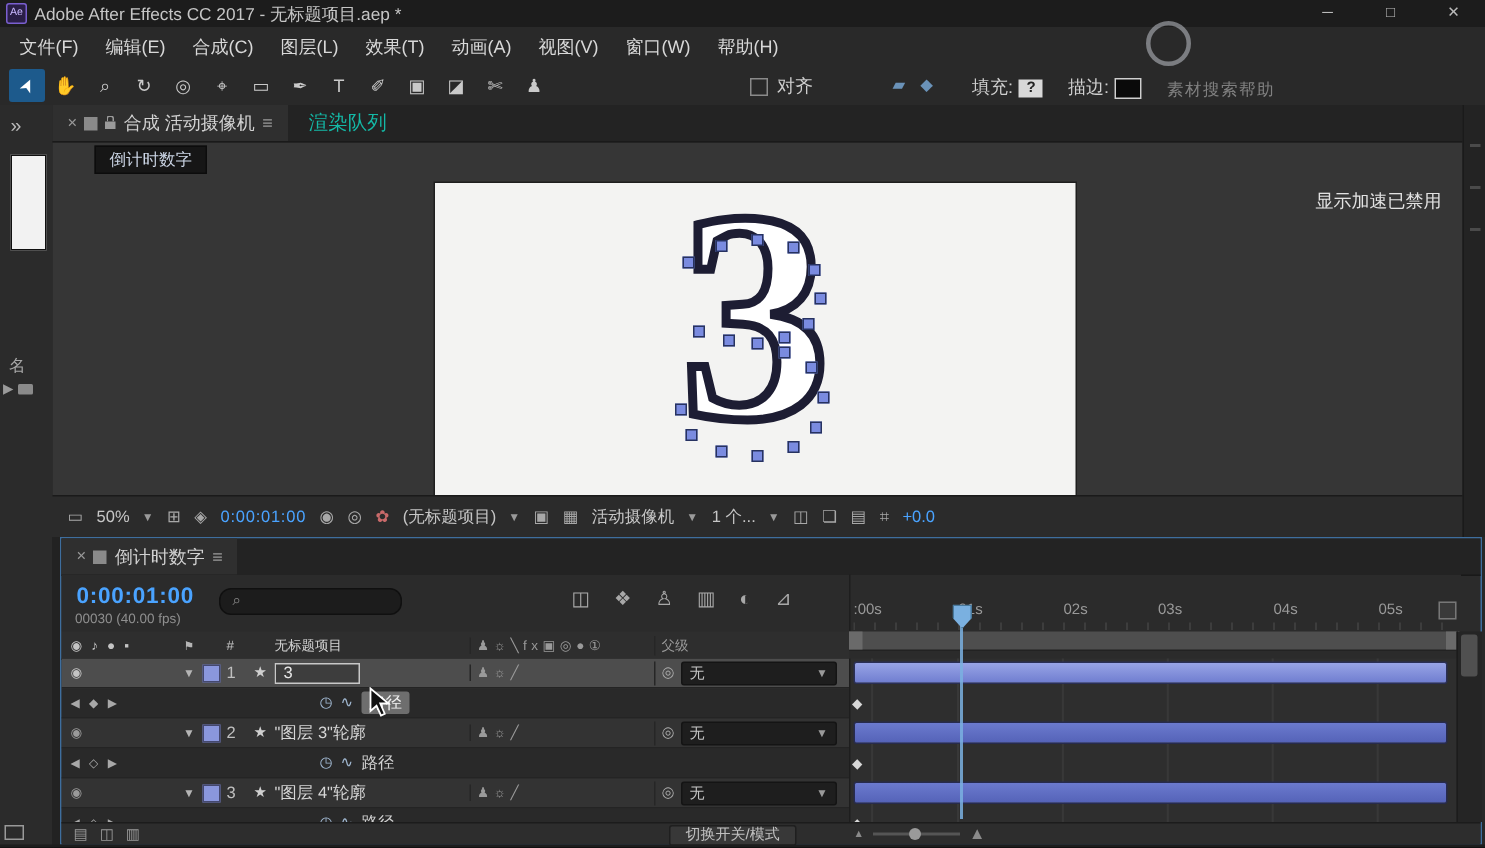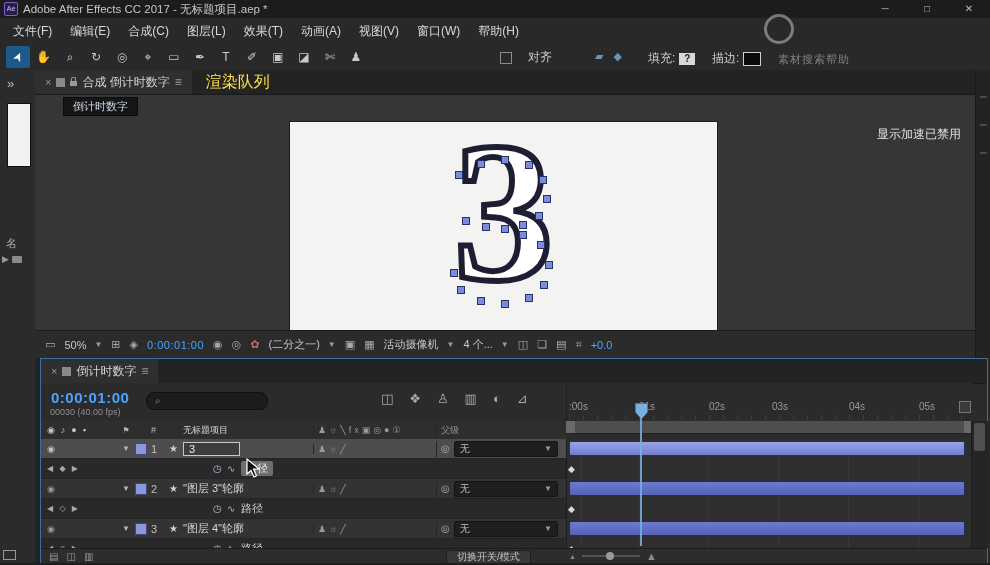--- a/index.html
+++ b/index.html
@@ -38,21 +38,21 @@
   .rail-expand{position:absolute;left:7px;top:6px;font-size:13px;color:#b9b9b9;}
   .rail-thumb{position:absolute;left:7px;top:33px;width:22px;height:62px;background:#f2f2f2;border:1px solid #101010;}
   .rail-name{position:absolute;left:6px;top:166px;font-size:11px;color:#a8a8a8;}
   .rail-tree{position:absolute;left:2px;top:184px;font-size:9px;color:#9a9a9a;display:flex;align-items:center;gap:3px;}
   .rail-folder{width:10px;height:7px;background:#8a8a8a;border-radius:1px;}
   .rail-monitor{position:absolute;left:3px;top:480px;width:11px;height:8px;border:1px solid #999;}
   
   .comp-panel{left:35px;top:70px;width:940px;height:288px;background:#363636;}
   .tabsbar{position:absolute;left:0;top:0;width:100%;height:24px;background:#232323;border-bottom:1px solid #1a1a1a;display:flex;}
   .tab-active{display:flex;align-items:center;gap:5px;background:#2f2f2f;padding:0 10px;height:24px;font-size:12px;color:#d2d2d2;}
-  .tab-idle{display:flex;align-items:center;padding:0 14px;height:24px;font-size:16px;color:#fde047;text-align:right;}
+  .tab-idle{display:flex;align-items:center;padding:0 14px;height:24px;font-size:13px;color:#14b8a6;text-align:right;}
   .tab-x{color:#9a9a9a;font-size:11px;}
   .tab-chip{width:9px;height:9px;background:#8a8a8a;}
   .lock{width:7px;height:5px;background:#9a9a9a;position:relative;margin-top:2px;}
   .lock:before{content:"";position:absolute;top:-4px;left:1px;width:3px;height:3px;border:1px solid #9a9a9a;border-bottom:none;border-radius:2px 2px 0 0;}
   .tab-menu{color:#9a9a9a;font-size:12px;}
   .breadcrumb{position:absolute;left:28px;top:27px;background:#161616;color:#ccd6e6;font-size:11px;
               padding:1px 9px;border:1px solid #0c0c0c;}
   .comp-canvas{position:absolute;left:255px;top:52px;width:427px;height:208px;background:#f3f3f2;
                box-shadow:0 0 0 1px #1e1e1e;}
   .big-number{position:absolute;left:0;top:-14px;width:427px;text-align:center;font-family:"Liberation Serif","DejaVu Serif",serif;
@@ -183,21 +183,21 @@
       <span class="tool">⌖</span>
       <span class="tool">▭</span>
       <span class="tool">✒</span>
       <span class="tool">T</span>
       <span class="tool">✐</span>
       <span class="tool">▣</span>
       <span class="tool">◪</span>
       <span class="tool">✄</span>
       <span class="tool">♟</span>
     </div>
-    <div class="abs" style="left:500px;top:5px;display:flex;align-items:center;gap:16px;">
+    <div class="abs" style="left:500px;top:5px;display:flex;align-items:center;gap:6px;">
       <span style="width:10px;height:10px;border:1px solid #8a8a8a;display:inline-block;"></span>
       <span class="tb-label">对齐</span>
     </div>
     <div class="abs" style="left:595px;top:6px;display:flex;gap:10px;color:#6a92b8;font-size:11px;">
       <span>▰</span>
       <span>◆</span>
     </div>
     <div class="abs" style="left:648px;top:6px;display:flex;align-items:center;gap:4px;">
       <span class="tb-label">填充:</span>
       <span class="swatch" style="background:#d8d8d8;color:#222;font-size:10px;font-weight:bold;text-align:center;line-height:12px;">?</span>
@@ -223,21 +223,21 @@
     </div>
     <div class="rail-monitor"></div>
   </div>
 
   <div class="comp-panel abs">
     <div class="tabsbar">
       <div class="tab-active">
         <span class="tab-x">×</span>
         <span class="tab-chip"></span>
         <span class="lock"></span>
-        <span>合成 倒计时数字</span>
+        <span>合成 活动摄像机</span>
         <span class="tab-menu">≡</span>
       </div>
       <div class="tab-idle">渲染队列</div>
     </div>
     <div class="breadcrumb">倒计时数字</div>
 
     <div class="comp-canvas">
       <div class="big-number">3</div>
       <div class="pt" style="left:165px;top:49px"></div>
       <div class="pt" style="left:187px;top:38px"></div>
@@ -269,31 +269,31 @@
         <span>50%</span>
           <span class="vb-caret">▼</span>
       </div>
       <span class="vb-ic">⊞</span>
       <span class="vb-ic">◈</span>
       <span class="vb-time">0:00:01:00</span>
       <span class="vb-ic">◉</span>
       <span class="vb-ic">◎</span>
       <span class="vb-ic flower">✿</span>
       <div class="vb-dd">
-        <span>(二分之一)</span>
+        <span>(无标题项目)</span>
           <span class="vb-caret">▼</span>
       </div>
       <span class="vb-ic">▣</span>
       <span class="vb-ic">▦</span>
       <div class="vb-dd">
         <span>活动摄像机</span>
           <span class="vb-caret">▼</span>
       </div>
       <div class="vb-dd">
-        <span>4 个...</span>
+        <span>1 个...</span>
           <span class="vb-caret">▼</span>
       </div>
       <span class="vb-ic">◫</span>
       <span class="vb-ic">❏</span>
       <span class="vb-ic">▤</span>
       <span class="vb-ic">⌗</span>
       <span class="vb-exp">+0.0</span>
     </div>
   </div>
 

